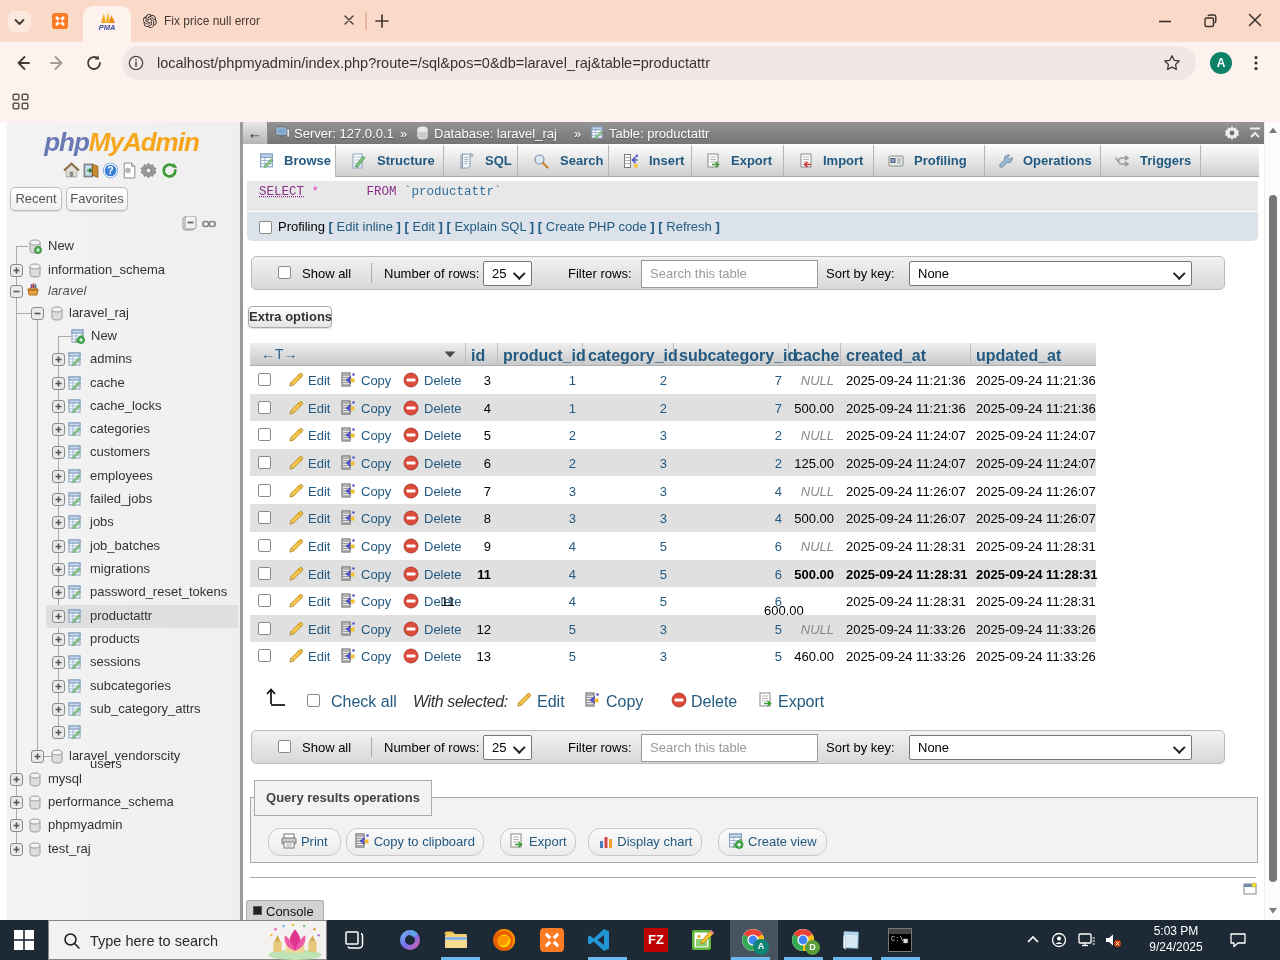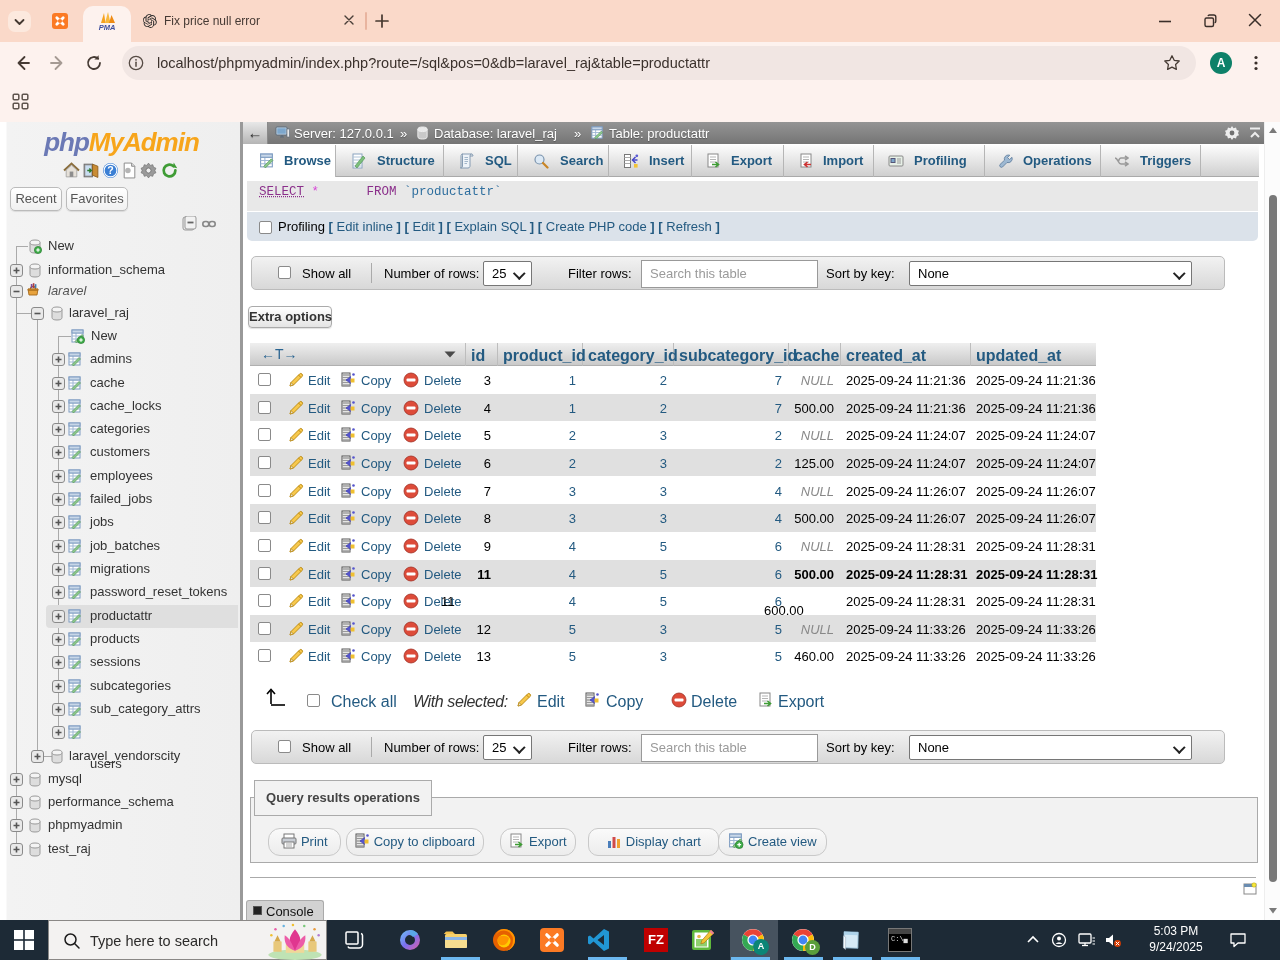--- a/index.html
+++ b/index.html
@@ -960,21 +960,21 @@
             <path d="M1 3 L9 3 M1 5.5 L9 5.5 M1 8 L9 8 M1 10.5 L9 10.5 M1 13 L9 13" stroke="#999" stroke-width="1.4"></path>
             <path d="M10 4.5 L5 8 L10 11.5" fill="#5555cc" stroke="#4444bb" stroke-width=".8"></path>
             <rect x="9.5" y="6.5" width="4" height="4" fill="#f0c030"></rect>
             <circle cx="12.5" cy="2.5" r="1.3" fill="#5555cc"></circle>
           </svg> Copy to clipboard</div>
 <div class="abs qbtn" style="left:257px;top:706px;width:76px;"><svg style="vertical-align:-3px;" width="16" height="16" viewBox="0 0 16 16">
             <rect x="2" y="1" width="10" height="13" fill="#fff" stroke="#888"></rect>
             <path d="M4 4 L10 4 M4 6.5 L10 6.5 M4 9 L10 9" stroke="#b5b5b5"></path>
             <path d="M6 11.5 L12 11.5 M9.5 9 L12.5 11.5 L9.5 14" fill="none" stroke="#3f9c35" stroke-width="1.6"></path>
           </svg> Export</div>
-<div class="abs qbtn" style="left:345px;top:706px;width:131px;border-radius:10px;"><svg width="16" height="16" viewBox="0 0 16 16" style="vertical-align:-3px;">
+<div class="abs qbtn" style="left:345px;top:706px;width:114px;"><svg width="16" height="16" viewBox="0 0 16 16" style="vertical-align:-3px;">
             <rect x="2" y="8" width="3" height="7" fill="#4a7ebb"></rect>
             <rect x="6.5" y="4" width="3" height="11" fill="#d04a4a"></rect>
             <rect x="11" y="6" width="3" height="9" fill="#f0a030"></rect>
           </svg> Display chart</div>
 <div class="abs qbtn" style="left:475px;top:706px;width:109px;"><svg width="16" height="16" viewBox="0 0 14 15" style="vertical-align:-3px;">
             <use href="#i-table"></use>
             <g transform="translate(6,7)">
               <use href="#i-gplus"></use>
             </g>
           </svg> Create view</div>

